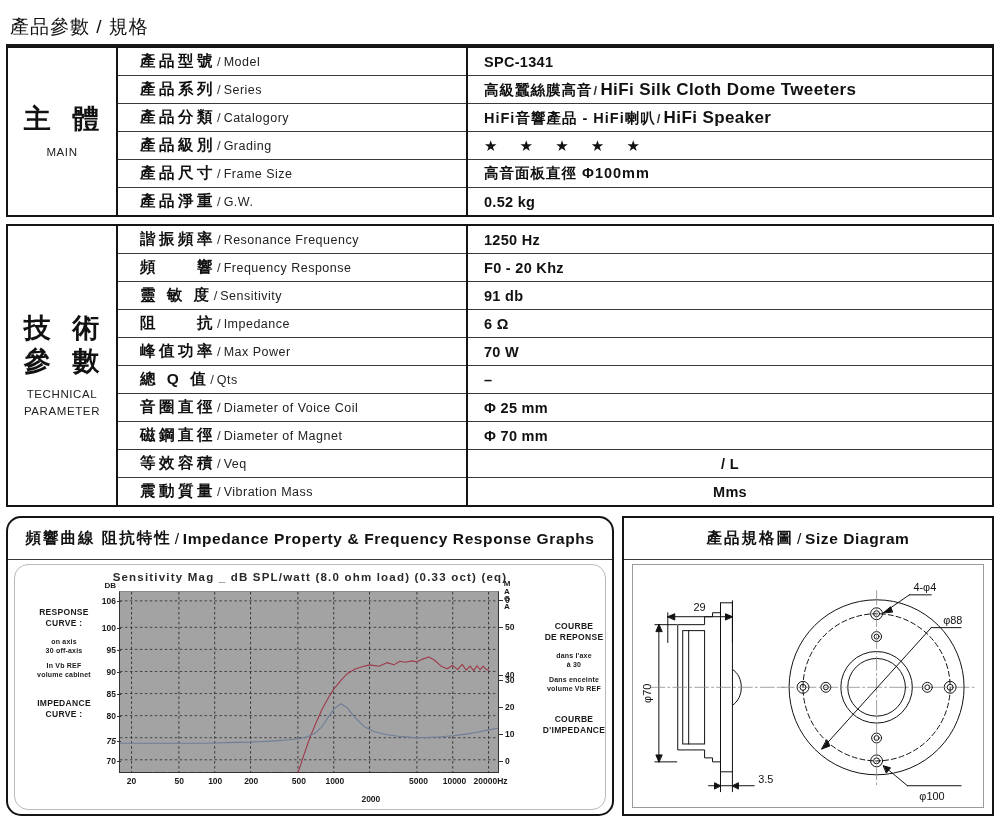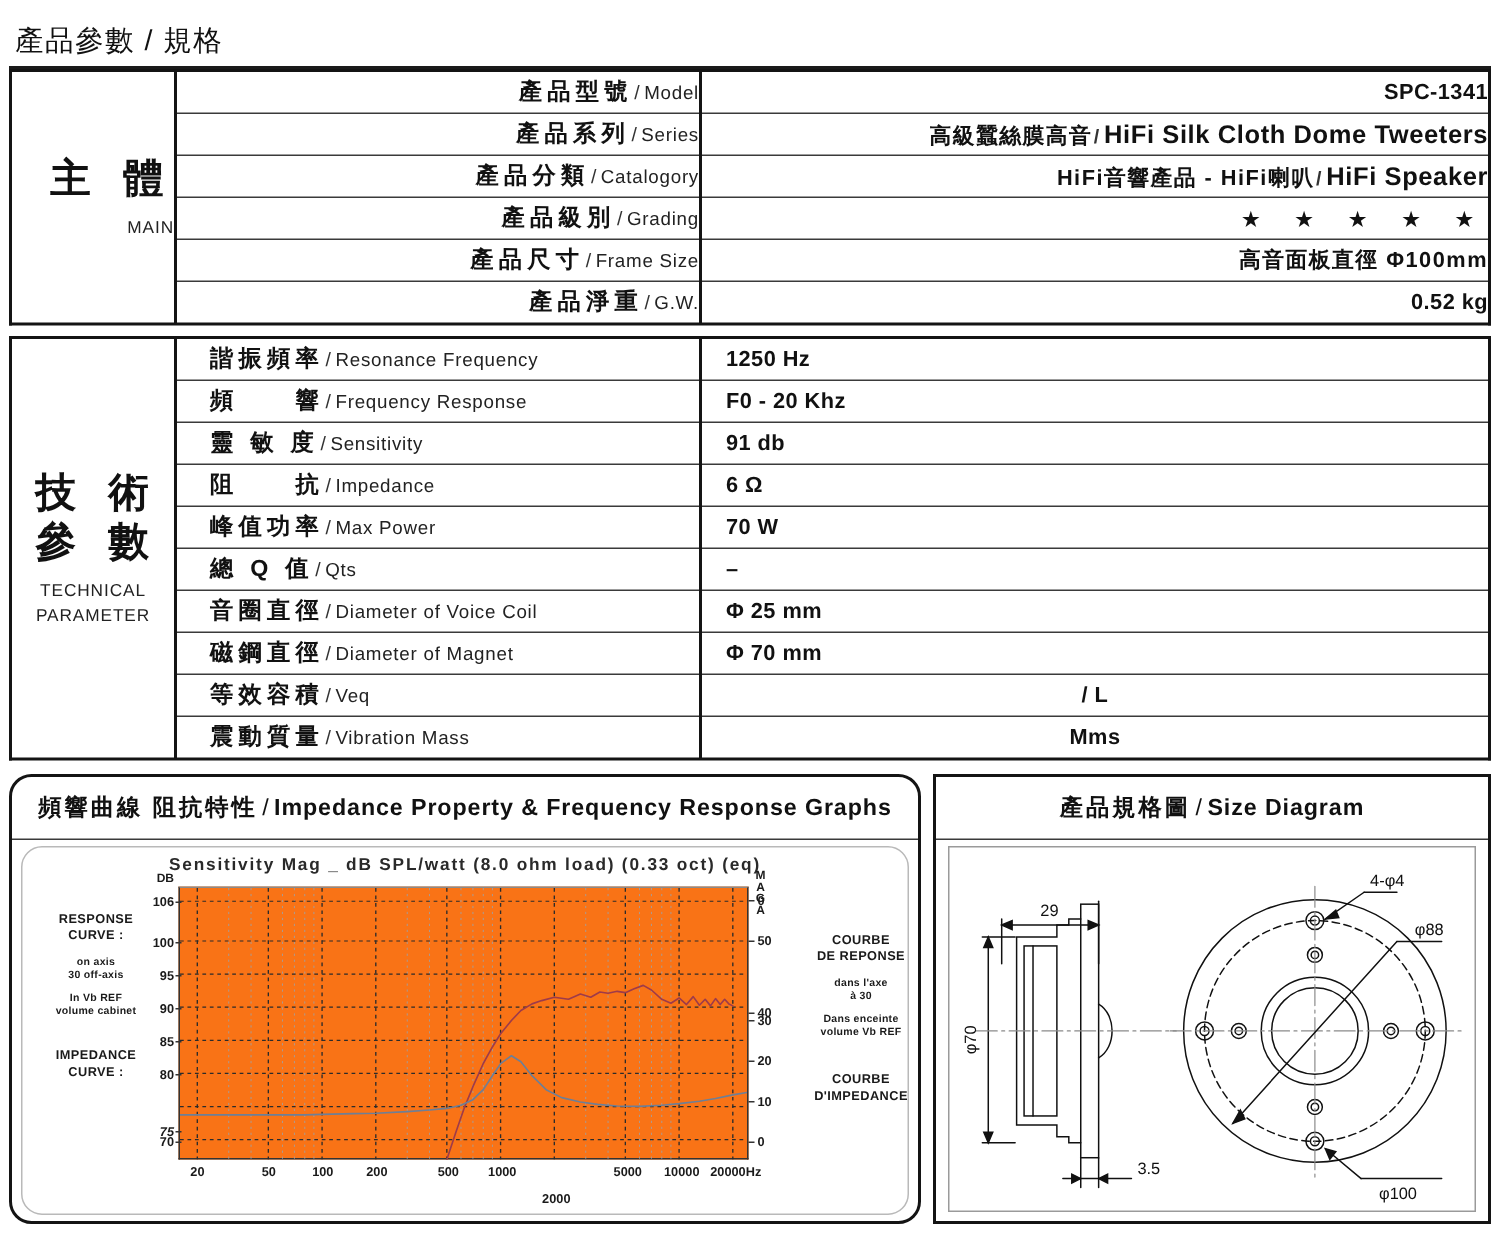--- a/index.html
+++ b/index.html
@@ -65,21 +65,21 @@
   .val-cell{
     padding:3px 0 3px 16px !important;
     font-size:14.5px; font-weight:700; letter-spacing:.3px; color:#111;
     white-space:nowrap;
   }
   .val-cell .cn{ font-weight:700; letter-spacing:1px; }
   .val-cell .en{ font-weight:700; font-size:17px; letter-spacing:.4px; }
   .val-center{ text-align:center; padding-left:0 !important; }
   .stars{ font-size:15px; letter-spacing:9px; color:#111; }
 
-  .row-main td{ height:27px;text-align:right; }
+  .row-main td{ height:27px; }
   .row-tech td{ height:25.5px; }
 
   
   .bottom{
     margin:9px 6px 0 6px;
     display:flex; gap:8px;
     height:300px;
   }
   .panel{
     border:2px solid #141414;
@@ -104,21 +104,21 @@
     position:absolute; left:6px; top:4px; right:6px; bottom:4px;
     border:1px solid #b9b9b9; border-radius:14px; background:#fff;
   }
   .chart-title{
     position:absolute; left:0; right:0; top:6px; text-align:center;
     font-size:11.5px; font-weight:700; letter-spacing:1.2px; color:#2a2a2a;
   }
   .plot{
     position:absolute;
     left:104px; top:26px; width:380px; height:182px;
-    background:#f97316;
+    background:#a3a3a3;
     border-left:1.5px solid #333; border-bottom:1.5px solid #333;
     border-top:1px solid #8a8a8a; border-right:1.5px solid #333;
   }
   .plot svg{ position:absolute; inset:0; }
   .ytick{ position:absolute; right:100%; margin-right:4px; transform:translateY(-50%);
           font-size:8.5px; font-weight:700; color:#1a1a1a; white-space:nowrap;margin-left:34px;}
   .ytick::after{
     content:""; position:absolute; left:calc(100% + 1px); top:50%;
     width:4px; height:1px; background:#333;
   }
@@ -366,21 +366,21 @@
               <line x1="0" y1="124.29268292682926" x2="380" y2="124.29268292682926" stroke="#2b2b2b" stroke-width="0.8" stroke-dasharray="2.5,2.5"></line>
               <line x1="0" y1="102.09756097560975" x2="380" y2="102.09756097560975" stroke="#2b2b2b" stroke-width="0.8" stroke-dasharray="2.5,2.5"></line>
               <line x1="0" y1="79.90243902439023" x2="380" y2="79.90243902439023" stroke="#2b2b2b" stroke-width="0.8" stroke-dasharray="2.5,2.5"></line>
               <line x1="0" y1="57.70731707317073" x2="380" y2="57.70731707317073" stroke="#2b2b2b" stroke-width="0.8" stroke-dasharray="2.5,2.5"></line>
               <line x1="0" y1="35.51219512195121" x2="380" y2="35.51219512195121" stroke="#2b2b2b" stroke-width="0.8" stroke-dasharray="2.5,2.5"></line>
               <line x1="0" y1="8.878048780487802" x2="380" y2="8.878048780487802" stroke="#2b2b2b" stroke-width="0.8" stroke-dasharray="2.5,2.5"></line>
               <path d="M167.26,204.20 L173.38,195.32 L178.85,182.00 L184.74,164.24 L190.86,146.49 L196.33,133.17 L203.27,117.63 L209.39,106.54 L214.87,97.66 L222.13,88.78 L228.50,82.12 L235.93,77.68 L242.44,75.46 L250.88,73.24 L260.36,74.58 L268.37,71.02 L275.30,73.24 L281.42,69.69 L286.90,70.58 L293.02,69.25 L298.49,70.14 L304.38,67.47 L310.50,65.25 L315.98,68.36 L322.92,74.58 L329.04,77.24 L334.51,73.69 L339.46,78.13 L343.98,72.80 L348.14,78.57 L351.99,74.58 L355.58,79.01 L358.93,74.13 L362.08,78.13 L365.05,74.58 L367.86,77.68 L370.53,79.01" fill="none" stroke="#9e3b4a" stroke-width="1.1" stroke-linejoin="round" stroke-linecap="round"></path>
               <path d="M0.00,152.02 L11.59,152.02 L32.66,152.02 L59.21,152.02 L83.63,152.02 L95.22,151.76 L116.29,151.22 L131.24,150.95 L152.31,149.88 L167.26,148.81 L178.85,147.74 L188.32,145.60 L196.33,141.85 L203.27,135.16 L209.39,125.79 L214.87,117.76 L222.13,112.41 L228.50,116.43 L235.93,125.79 L245.41,135.16 L255.83,140.51 L268.37,143.46 L279.96,145.06 L293.02,146.14 L307.97,146.40 L322.92,145.60 L334.51,144.53 L348.14,142.92 L358.93,141.05 L370.53,138.64 L380.00,137.04" fill="none" stroke="#6d7f97" stroke-width="1.1" stroke-linejoin="round" stroke-linecap="round"></path>
             </svg>
         <div class="ytick" style="top: 168.683px;">70</div>
-            <div class="ytick" style="top: 162px; font-style: italic;">75</div>
+            <div class="ytick" style="top: 149px; font-style: italic;">75</div>
             <div class="ytick" style="top: 124.293px;">80</div>
             <div class="ytick" style="top: 102.098px;">85</div>
             <div class="ytick" style="top: 79.9024px;">90</div>
             <div class="ytick" style="top: 57.7073px;">95</div>
             <div class="ytick" style="top: 35.5122px;">100</div>
             <div class="ytick" style="top: 8.87805px;">106</div>
             <div class="ytick-r" style="top: 168.618px;">0</div>
             <div class="ytick-r" style="top: 141.853px;">10</div>
             <div class="ytick-r" style="top: 115.088px;">20</div>
             <div class="ytick-r" style="top: 88.3235px;">30</div>

